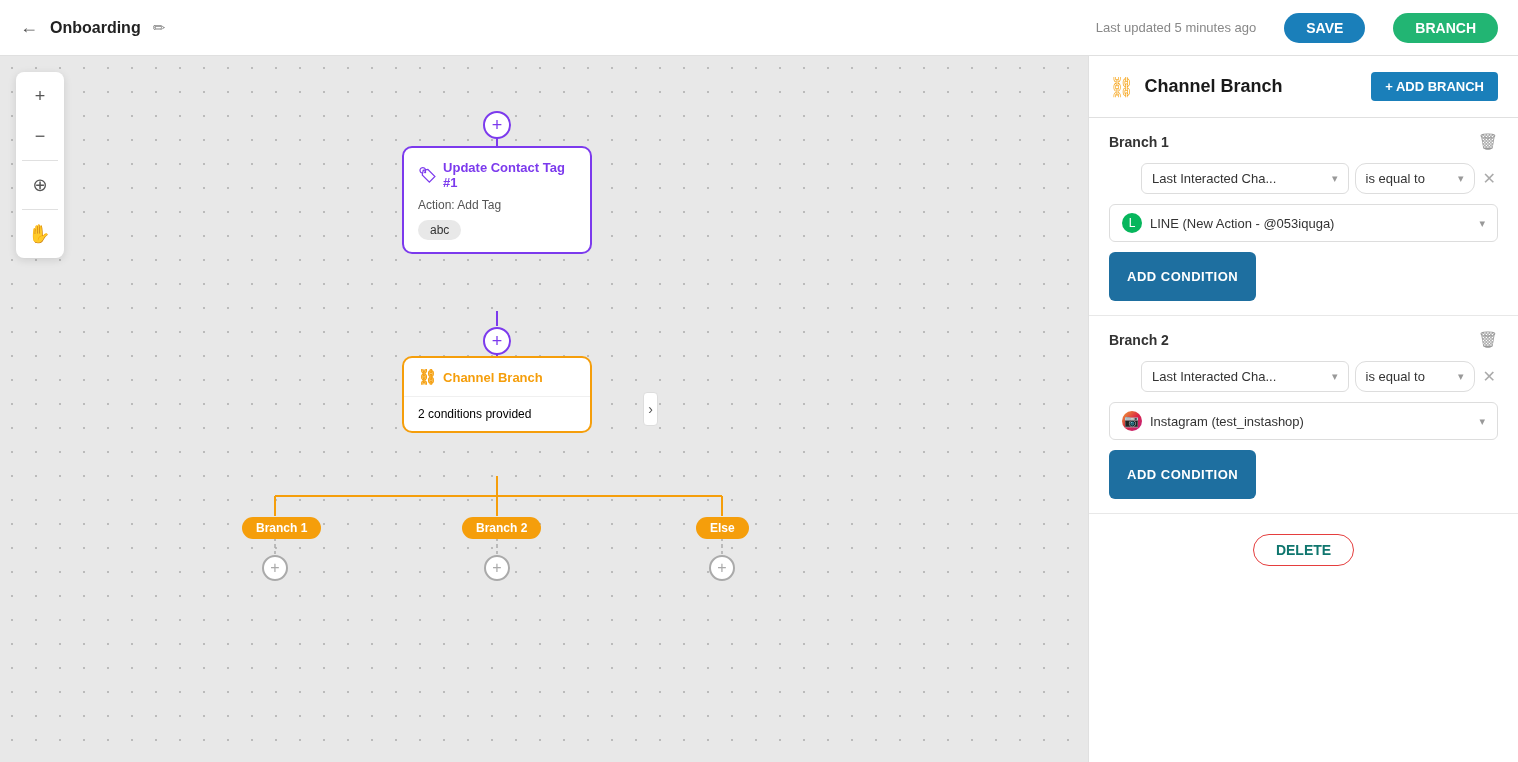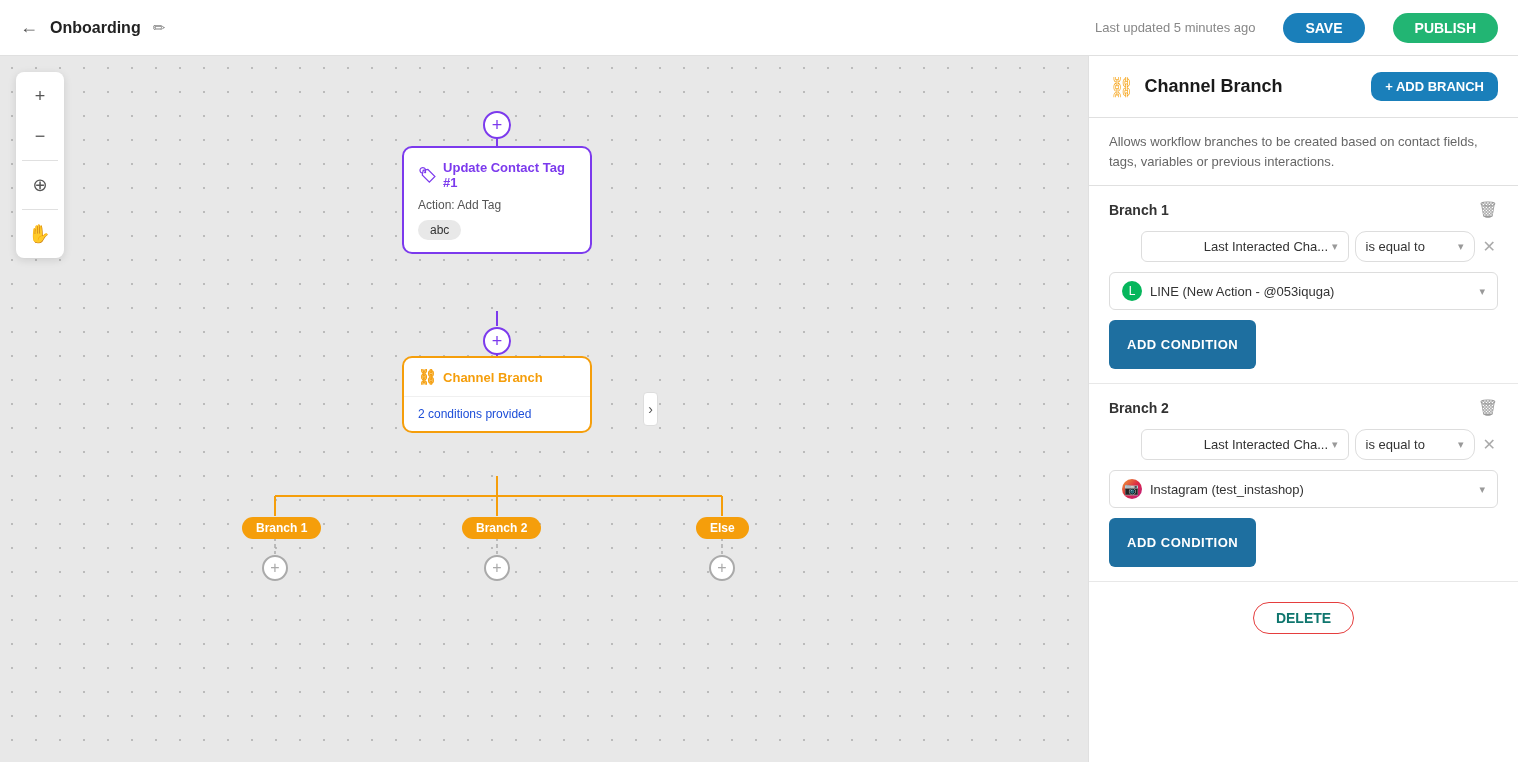--- a/index.html
+++ b/index.html
@@ -31,44 +31,44 @@
     .node-add-circle { width: 28px; height: 28px; border-radius: 50%; border: 2px solid #7c3aed; background: #fff; display: flex; align-items: center; justify-content: center; color: #7c3aed; font-size: 18px; cursor: pointer; position: absolute; }
 
     .update-tag-node { position: absolute; background: #fff; border: 2px solid #7c3aed; border-radius: 10px; width: 190px; padding: 12px 14px; }
     .update-tag-node .node-header { display: flex; align-items: center; gap: 6px; color: #7c3aed; font-size: 13px; font-weight: 600; margin-bottom: 8px; }
     .update-tag-node .node-tag-icon { font-size: 15px; }
     .update-tag-node .node-action { font-size: 12px; color: #555; margin-bottom: 8px; }
     .abc-badge { display: inline-block; background: #e8e8e8; border-radius: 12px; padding: 3px 12px; font-size: 12px; color: #333; }
 
     .channel-branch-node { position: absolute; background: #fff; border: 2px solid #f59e0b; border-radius: 10px; width: 190px; }
     .channel-branch-node .node-header { display: flex; align-items: center; gap: 6px; color: #f59e0b; font-size: 13px; font-weight: 600; padding: 10px 14px; border-bottom: 1px solid #f0f0f0; }
-    .channel-branch-node .node-body { padding: 10px 14px; font-size: 12px; color: #1d4ed8; }
+    .channel-branch-node .node-body { padding: 10px 14px; font-size: 12px; color: #000000; }
 
     .branch-badge { position: absolute; background: #f59e0b; color: #fff; border-radius: 20px; padding: 4px 14px; font-size: 12px; font-weight: 600; white-space: nowrap; }
 
     .add-circle-bottom { width: 26px; height: 26px; border-radius: 50%; border: 2px solid #aaa; background: #fff; display: flex; align-items: center; justify-content: center; color: #aaa; font-size: 16px; cursor: pointer; position: absolute; }
 
     
     .right-panel { width: 430px; background: #fff; border-left: 1px solid #e0e0e0; display: flex; flex-direction: column; overflow-y: auto; flex-shrink: 0; }
     .panel-header { display: flex; align-items: center; justify-content: space-between; padding: 16px 20px; border-bottom: 1px solid #e0e0e0; }
     .panel-header-left { display: flex; align-items: center; gap: 10px; }
     .panel-icon { color: #f59e0b; font-size: 20px; }
     .panel-title { font-size: 18px; font-weight: 700; color: #1a1a1a; }
-    .add-branch-btn { background: #1a7fba; color: #fff; border: none; border-radius: 10px; padding: 7px 14px; font-size: 13px; font-weight: 600; cursor: pointer; }
+    .add-branch-btn { background: #1a7fba; color: #fff; border: none; border-radius: 4px; padding: 7px 14px; font-size: 13px; font-weight: 600; cursor: pointer; }
     .panel-description { padding: 14px 20px; font-size: 13px; color: #666; border-bottom: 1px solid #e0e0e0; line-height: 1.5; }
 
     
     .branch-section { margin: 0; padding: 14px 20px; border-bottom: 1px solid #e8e8e8; }
     .branch-header { display: flex; align-items: center; justify-content: space-between; margin-bottom: 12px; }
     .branch-label { font-size: 14px; font-weight: 600; color: #333; }
     .delete-icon { color: #999; cursor: pointer; font-size: 16px; background: none; border: none; }
 
     
     .condition-row { display: flex; align-items: center; gap: 6px; margin-bottom: 10px; }
-    .condition-select { flex: 1; border: 1px solid #ddd; border-radius: 6px; padding: 7px 10px; font-size: 13px; color: #333; background: #fff; cursor: pointer; display: flex; align-items: center; justify-content: flex-end; margin-left: 32px; }
+    .condition-select { flex: 1; border: 1px solid #ddd; border-radius: 6px; padding: 7px 10px; font-size: 13px; color: #333; background: #fff; cursor: pointer; display: flex; align-items: center; justify-content: space-between; margin-left: 32px; }
     .condition-select-sm { border: 1px solid #ddd; border-radius: 11px; padding: 7px 10px; font-size: 13px; color: #333; background: #fff; cursor: pointer; display: flex; align-items: center; justify-content: space-between; min-width: 120px; }
     .close-btn { background: none; border: none; color: #aaa; cursor: pointer; font-size: 16px; padding: 2px; }
     .caret { color: #999; font-size: 11px; margin-left: 4px; }
 
     
     .channel-value-row { display: flex; align-items: center; gap: 8px; border: 1px solid #ddd; border-radius: 6px; padding: 8px 12px; margin-bottom: 10px; cursor: pointer; justify-content: space-between; }
     .channel-icon { width: 20px; height: 20px; border-radius: 50%; display: flex; align-items: center; justify-content: center; font-size: 12px; }
     .channel-icon-line { background: #06b65c; color: #fff; }
     .channel-icon-instagram { background: linear-gradient(135deg, #f09433, #e6683c, #dc2743, #cc2366, #bc1888); color: #fff; }
     .channel-value-text { font-size: 13px; color: #333; flex: 1; }
@@ -92,21 +92,21 @@
   <div class="topbar-left">
     <button class="back-btn">
       <span>←</span>
     </button>
     <span class="app-title">Onboarding</span>
     <span class="edit-icon">✏</span>
   </div>
   <div class="topbar-right">
     <span class="last-updated">Last updated 5 minutes ago</span>
     <button class="save-btn">SAVE</button>
-    <button class="publish-btn">PUBLISH</button>
+    <button class="publish-btn">BRANCH</button>
   </div>
 </div>
 
 <div class="main">
 
   <div class="canvas">
 
     <div class="left-toolbar">
       <button class="toolbar-btn">
         <span>+</span>
@@ -199,21 +199,20 @@
   <div class="right-panel">
 
     <div class="panel-header">
       <div class="panel-header-left">
         <span class="panel-icon">⛓</span>
         <span class="panel-title">Channel Branch</span>
       </div>
       <button class="add-branch-btn">+ ADD BRANCH</button>
     </div>
 
-    <div class="panel-description">Allows workflow branches to be created based on contact fields, tags, variables or previous interactions.</div>
 
     <div class="branch-section">
       <div class="branch-header">
         <span class="branch-label">Branch 1</span>
         <button class="delete-icon">🗑</button>
       </div>
       
       <div class="condition-row">
         <div class="condition-select">
           <span>Last Interacted Cha...</span>

